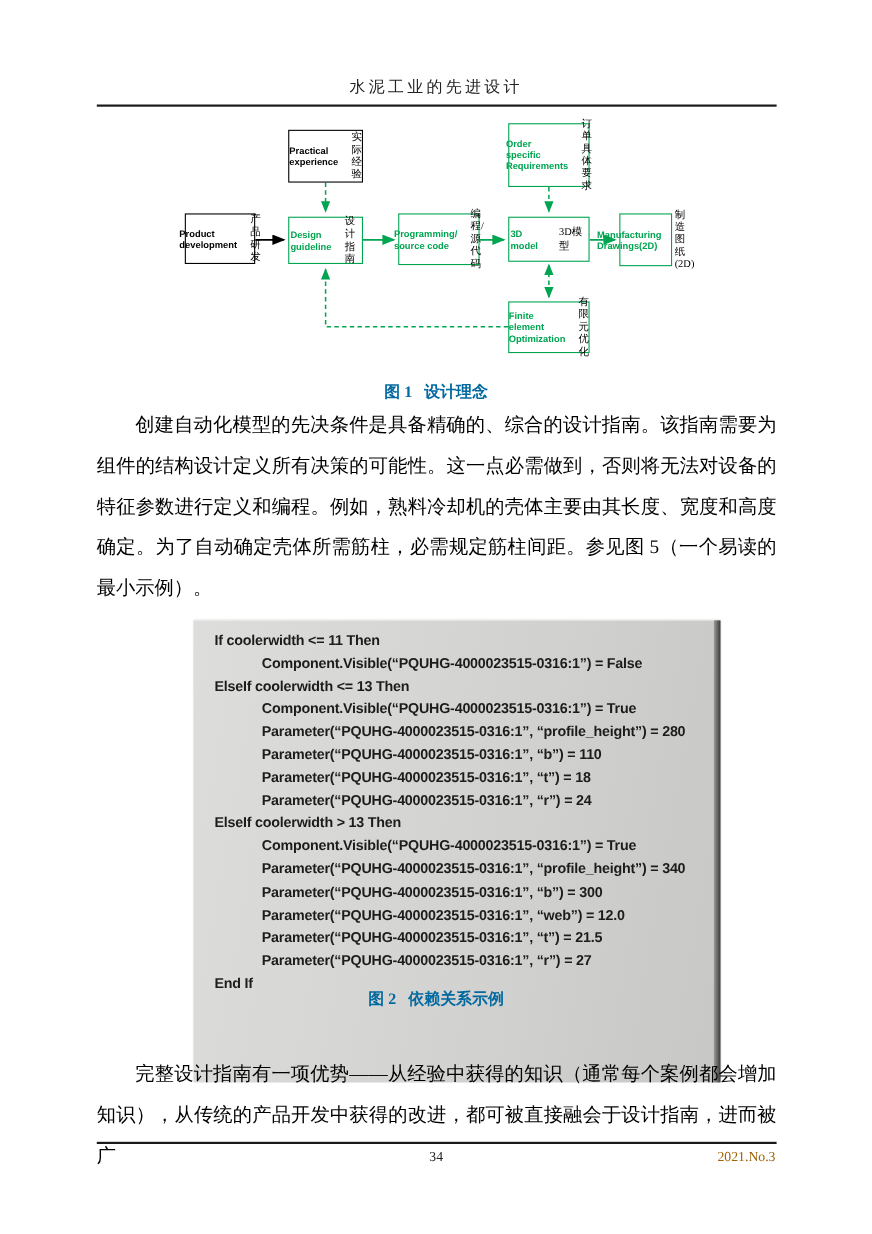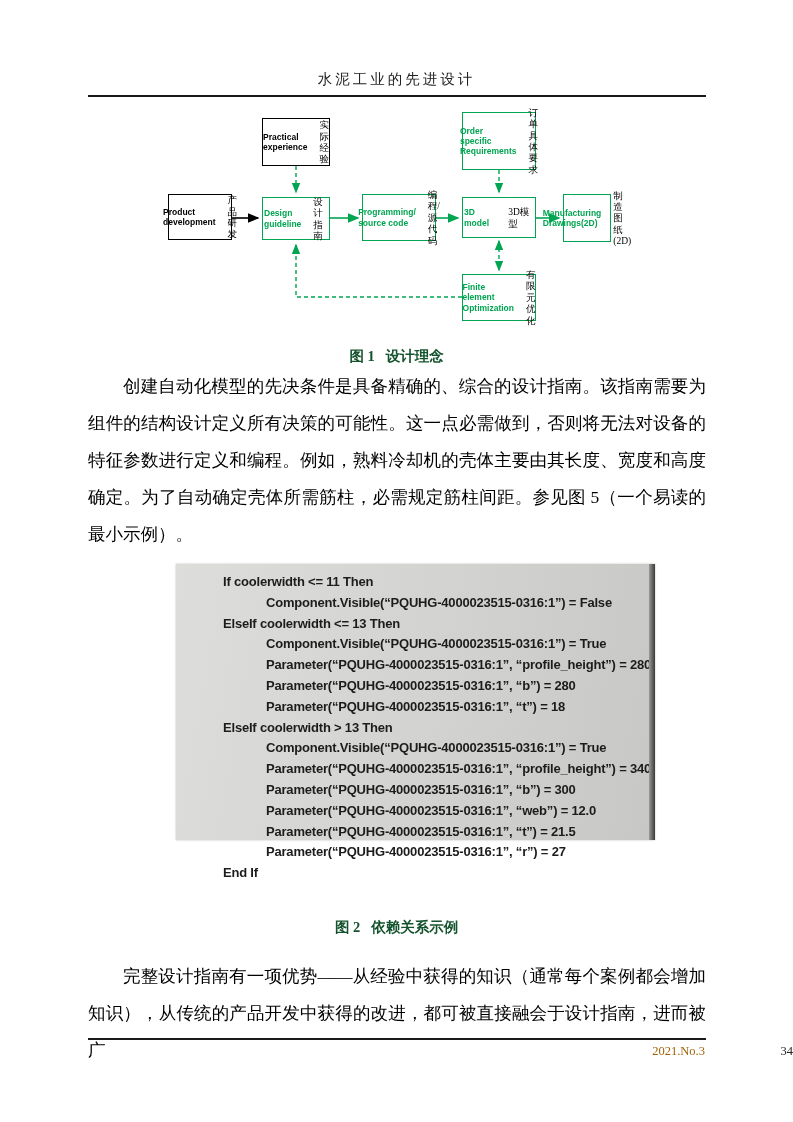--- a/index.html
+++ b/index.html
@@ -28,52 +28,52 @@
     background:#fff; padding:2px 1px; line-height:1.2;gap:12px;
   }
   .fnode.black { border:1.6px solid #000; }
   .fnode.green { border:1.6px solid #00A551; }
   .fnode .en { font-family:"Liberation Sans","DejaVu Sans",sans-serif; font-weight:bold; font-size:8.5px; color:#000; }
   .fnode.green .en { color:#00A551; }
   .fnode .zh { font-weight:normal; font-size:9.5px; color:#000; margin-top:2px; }
 
   .caption {
     position:absolute; left:0; width:100%; text-align:center;
-    font-size:14.5px; font-weight:bold; color:#14532d; white-space:pre;
+    font-size:14.5px; font-weight:bold; color:#0369a1; white-space:pre;
   }
   #cap1 { top:347px; }
-  #cap2 { top:918px; }
+  #cap2 { top:899px; }
 
   
   .para {
     position:absolute; left:88px; width:618px;
     font-size:17.5px; line-height:37px; text-align:justify;
     text-indent:2em; color:#000;
   }
   #p1 { top:368px; }
   #p2 { top:958px; }
 
   
   .codeimg {
-    position:absolute; top:564px; left:176px; width:479px; height:276px;
+    position:absolute; top:564px; left:176px; width:479px; height:420px;
     background:linear-gradient(100deg,#dddddb 0%,#d2d2d0 55%,#c7c7c5 100%);
     font-family:"Liberation Sans","DejaVu Sans",sans-serif;
     font-weight:bold; font-size:13px; letter-spacing:-0.2px; color:#1c1c1c;
-    padding-top:8px; box-shadow:0 0 2px rgba(0,0,0,.25);padding-left:28px;
+    padding-top:8px; box-shadow:0 0 2px rgba(0,0,0,.25);
   }
   .codeimg .cl { height:20.8px; line-height:20.8px; white-space:nowrap; overflow:hidden; }
   .cl.i0 { padding-left:19px; }
   .cl.i1 { padding-left:62px; }
   .code-edge {
     position:absolute; top:0; right:0; width:6px; height:100%;
     background:linear-gradient(to right,#9a9a98,#3a3a38);
   }
 
   
-  .footer-page { position:absolute; top:1044px; left:0; width:100%; text-align:right; font-size:12.5px; color:#222; }
+  .footer-page { position:absolute; top:1044px; left:0; width:100%; text-align:center; font-size:12.5px; color:#222; }
   .footer-issue { position:absolute; top:1044px; right:88px; font-size:12.5px; color:#a16207; }
 </style>
 </head>
 <body>
 
 <div class="page">
 
   <div class="header-title">水泥工业的先进设计</div>
   <div class="rule header"></div>
 
@@ -137,22 +137,23 @@
   <div class="caption" id="cap1">图 1   设计理念</div>
 
   <div class="para" id="p1">创建自动化模型的先决条件是具备精确的、综合的设计指南。该指南需要为组件的结构设计定义所有决策的可能性。这一点必需做到，否则将无法对设备的特征参数进行定义和编程。例如，熟料冷却机的壳体主要由其长度、宽度和高度确定。为了自动确定壳体所需筋柱，必需规定筋柱间距。参见图 5（一个易读的最小示例）。</div>
 
   <div class="codeimg">
     <div class="cl i0">If coolerwidth &lt;= 11 Then</div>
     <div class="cl i1">Component.Visible(“PQUHG-4000023515-0316:1”) = False</div>
     <div class="cl i0">ElseIf coolerwidth &lt;= 13 Then</div>
     <div class="cl i1">Component.Visible(“PQUHG-4000023515-0316:1”) = True</div>
     <div class="cl i1">Parameter(“PQUHG-4000023515-0316:1”, “profile_height”) = 280</div>
-    <div class="cl i1">Parameter(“PQUHG-4000023515-0316:1”, “b”) = 280</div>
+    <div class="cl i1">Parameter(“PQUHG-4000023515-0316:1”, “b”) = 110</div>
     <div class="cl i1">Parameter(“PQUHG-4000023515-0316:1”, “t”) = 18</div>
+    <div class="cl i1">Parameter(“PQUHG-4000023515-0316:1”, “r”) = 24</div>
     <div class="cl i0">ElseIf coolerwidth &gt; 13 Then</div>
     <div class="cl i1">Component.Visible(“PQUHG-4000023515-0316:1”) = True</div>
     <div class="cl i1">Parameter(“PQUHG-4000023515-0316:1”, “profile_height”) = 340</div>
     <div class="cl i1">Parameter(“PQUHG-4000023515-0316:1”, “b”) = 300</div>
     <div class="cl i1">Parameter(“PQUHG-4000023515-0316:1”, “web”) = 12.0</div>
     <div class="cl i1">Parameter(“PQUHG-4000023515-0316:1”, “t”) = 21.5</div>
     <div class="cl i1">Parameter(“PQUHG-4000023515-0316:1”, “r”) = 27</div>
     <div class="cl i0">End If</div>
     <div class="code-edge"></div>
   </div>

